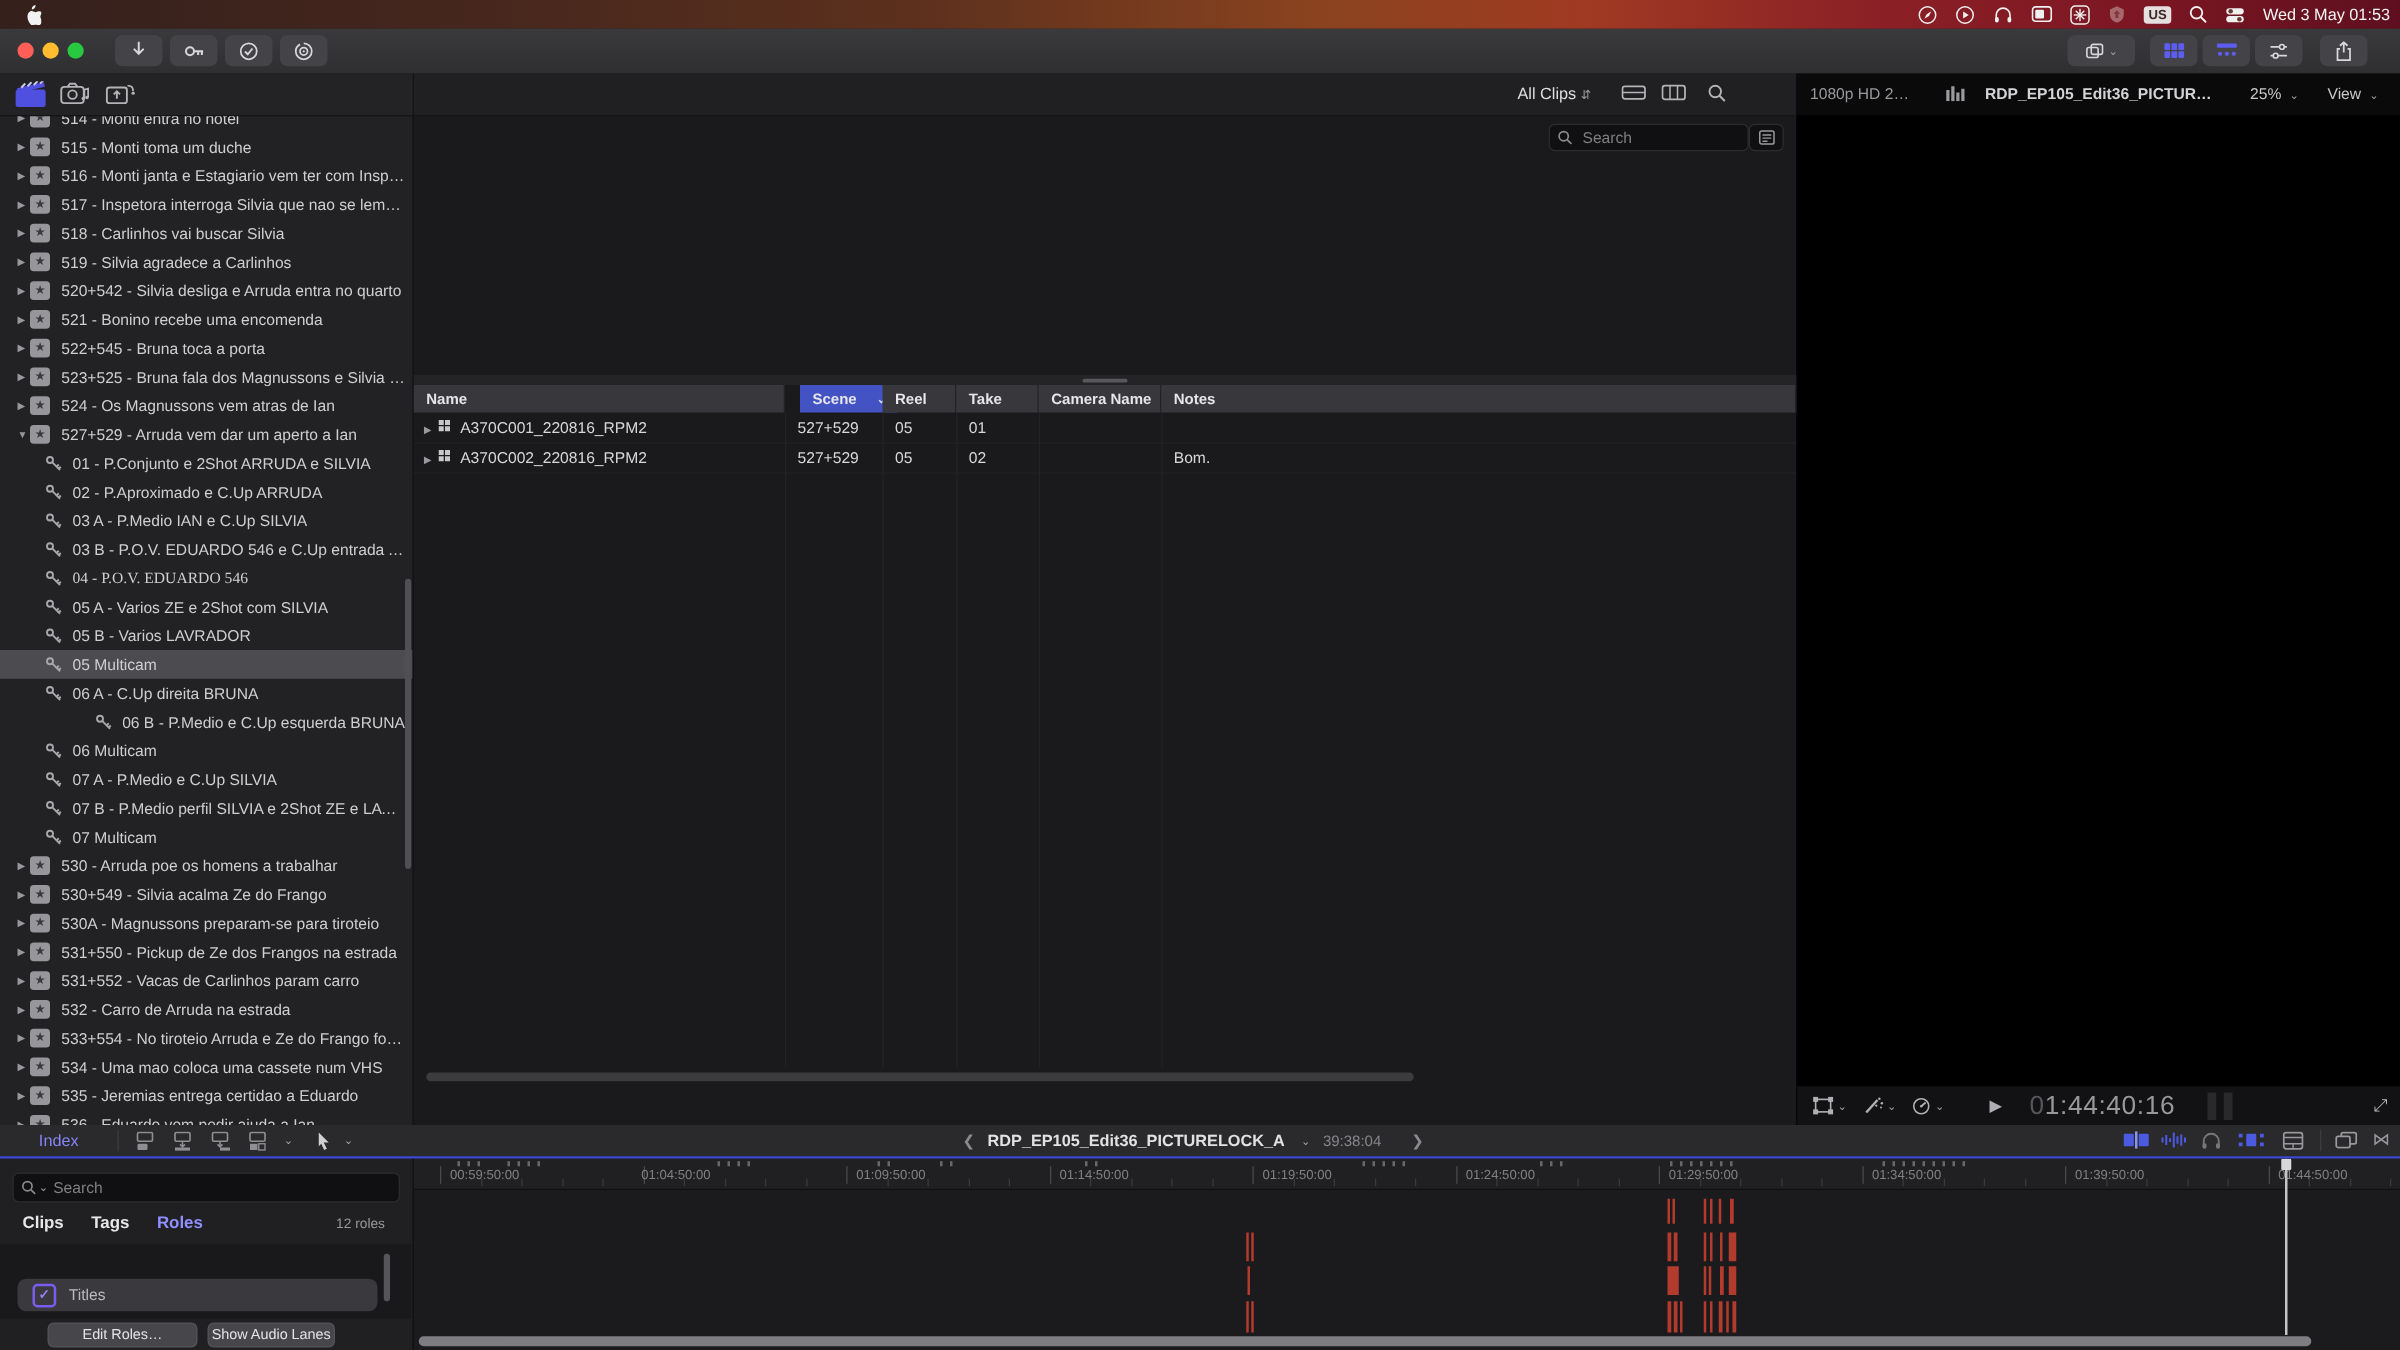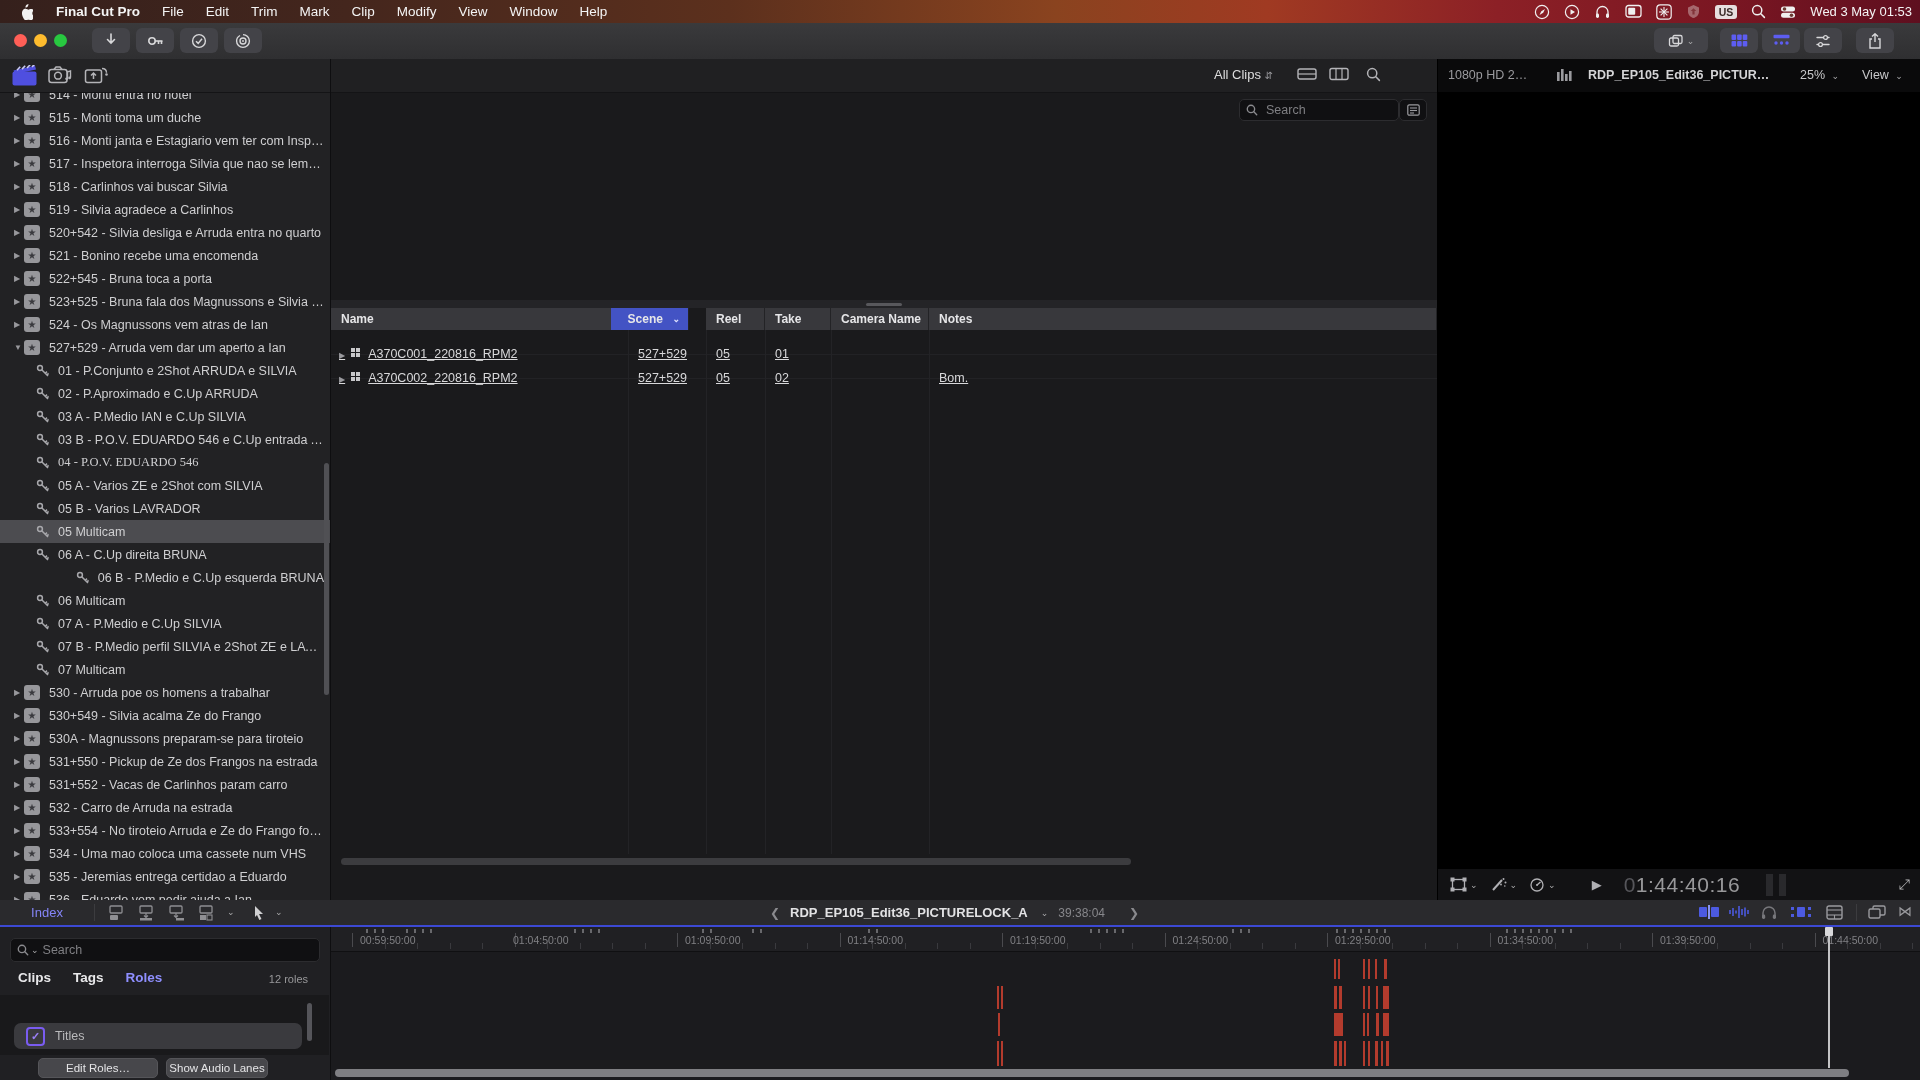--- a/index.html
+++ b/index.html
@@ -48,21 +48,21 @@
   .search-field input{background:transparent;border:none;outline:none;color:#cfcfd1;font-size:12.5px;
     font-family:"Liberation Sans",sans-serif;width:100%;}
   .search-field input::placeholder{color:#7f7f83;}
   #splitter{position:absolute;left:0;top:241px;width:1106px;height:8px;background:#242427;}
   #splitter .pill{position:absolute;left:535px;top:3px;width:36px;height:3px;border-radius:2px;background:#58585c;}
   #tbl-hdr .cell{position:absolute;top:0;height:22px;background:#38383c;color:#e6e6e8;font-size:12px;font-weight:700;
     line-height:22px;padding-left:10px;box-sizing:border-box;border-right:1px solid #232326;}
   #tbl-hdr .cell.sorted{background:#4353c4;}
   .vline{position:absolute;width:1px;background:#232326;}
   .t-row{position:absolute;left:0;width:1106px;height:24px;font-size:12.5px;color:#d8d8da;}
-  .t-row .c{position:absolute;top:12px;line-height:24px;white-space:nowrap;overflow:hidden;text-decoration:underline;}
+  .t-row .c{position:absolute;top:0;line-height:24px;white-space:nowrap;overflow:hidden;}
   .t-row .tri{font-size:8px;color:#9a9a9e;}
   .mc-icon{display:inline-block;width:11px;height:11px;margin:0 6px 0 6px;vertical-align:-1px;}
   .mc-icon div{float:left;width:4px;height:4px;background:#c8c8ca;margin:0 1px 1px 0;}
   #br-status{position:absolute;left:0;top:814px;width:1106px;text-align:center;font-size:11.5px;color:#98989a;}
   #br-hscroll{position:absolute;left:10px;top:799px;width:790px;height:7px;border-radius:4px;background:#3c3c3f;}
   
   #viewer{position:absolute;left:1438px;top:59px;width:482px;height:841px;background:#000;}
   #vw-topbar{position:absolute;left:0;top:0;width:482px;height:33px;background:#0a0a0b;font-size:12.5px;color:#c8c8ca;}
   #vw-controls{position:absolute;left:0;top:810px;width:482px;height:31px;background:#121214;display:flex;align-items:center;}
   .vw-ic{display:inline-flex;align-items:center;margin-left:12px;}
@@ -113,32 +113,20 @@
 <body>
 
 <div id="page">
 
   <div id="menubar">
     <span class="menu-item" style="padding:0 12px 0 18px;">
       <svg width="15" height="17" viewBox="0 0 17 20">
           <path fill="#f2f2f2" d="M11.9 1.2c-.9.1-2 .7-2.6 1.5-.6.7-1 1.7-.8 2.7 1 .1 2-.5 2.6-1.3.6-.7 1-1.7.8-2.9zM8.9 6.6c-1.5 0-3 .9-3.8 2.3-1.6 2.8-.4 6.9 1.2 9.2.7 1.1 1.6 2.3 2.8 2.3 1.1 0 1.5-.7 2.9-.7s1.7.7 2.9.7c1.2 0 2-1.1 2.7-2.2.9-1.3 1.2-2.5 1.2-2.6-.1 0-2.3-.9-2.3-3.5 0-2.2 1.8-3.2 1.9-3.3-1-1.5-2.6-1.7-3.2-1.7-1.4-.1-2.5.8-3.2.8-.6 0-1.7-.8-3.1-.8z"></path>
         </svg>
     </span>
-    <div id="menu-items" style="display:flex;">
-        <span class="menu-item app-name">Final Cut Pro</span>
-        <span class="menu-item">File</span>
-        <span class="menu-item">Edit</span>
-        <span class="menu-item">Trim</span>
-        <span class="menu-item">Mark</span>
-        <span class="menu-item">Clip</span>
-        <span class="menu-item">Modify</span>
-        <span class="menu-item">View</span>
-        <span class="menu-item">Window</span>
-        <span class="menu-item">Help</span>
-      </div>
     <div id="menu-status">
       <span class="st-icon">
           <svg width="16" height="16" viewBox="0 0 16 16">
             <circle cx="8" cy="8" r="6.6" fill="none" stroke="#f0f0f0" stroke-width="1.2"></circle>
             <path d="M11 5 7.3 7.3 5.5 11l3.7-2.3z" fill="#f0f0f0"></path>
           </svg>
         </span>
       <span class="st-icon">
           <svg width="16" height="16" viewBox="0 0 16 16">
             <circle cx="8" cy="8" r="6.6" fill="none" stroke="#f0f0f0" stroke-width="1.2"></circle>
@@ -619,21 +607,21 @@
           </svg>
         </span>
     </div>
 
     <div id="splitter">
         <div class="pill"></div>
       </div>
 
     <div id="tbl-hdr">
         <div class="cell" style="left: 0px; top: 249px; width: 297px;">Name</div>
-        <div class="cell sorted" style="left: 280px; top: 249px; width: 78px; text-align: center;">Scene<span class="chev" style="float: right; margin-right: 8px; color: rgb(223, 227, 255);">⌄</span></div>
+        <div class="cell sorted" style="left: 309px; top: 249px; width: 78px;">Scene<span class="chev" style="float: right; margin-right: 8px; color: rgb(223, 227, 255);">⌄</span></div>
         <div class="cell" style="left: 375px; top: 249px; width: 59px;">Reel</div>
         <div class="cell" style="left: 434px; top: 249px; width: 66px;">Take</div>
         <div class="cell" style="left: 500px; top: 249px; width: 98px;">Camera Name</div>
         <div class="cell" style="left: 598px; top: 249px; width: 508px;">Notes</div>
       </div>
     <div id="tbl-body">
         <div class="t-row" style="top: 271px; border-bottom: 1px solid rgb(34, 34, 37);">
           <div class="c" style="left: 8px; width: 287px;"><span class="tri">▶</span><span class="mc-icon"><div></div><div></div><div></div><div></div></span><span>A370C001_220816_RPM2</span></div>
           <div class="c" style="left: 307px; width: 66px;">527+529</div>
           <div class="c" style="left: 385px; width: 47px;">05</div>

